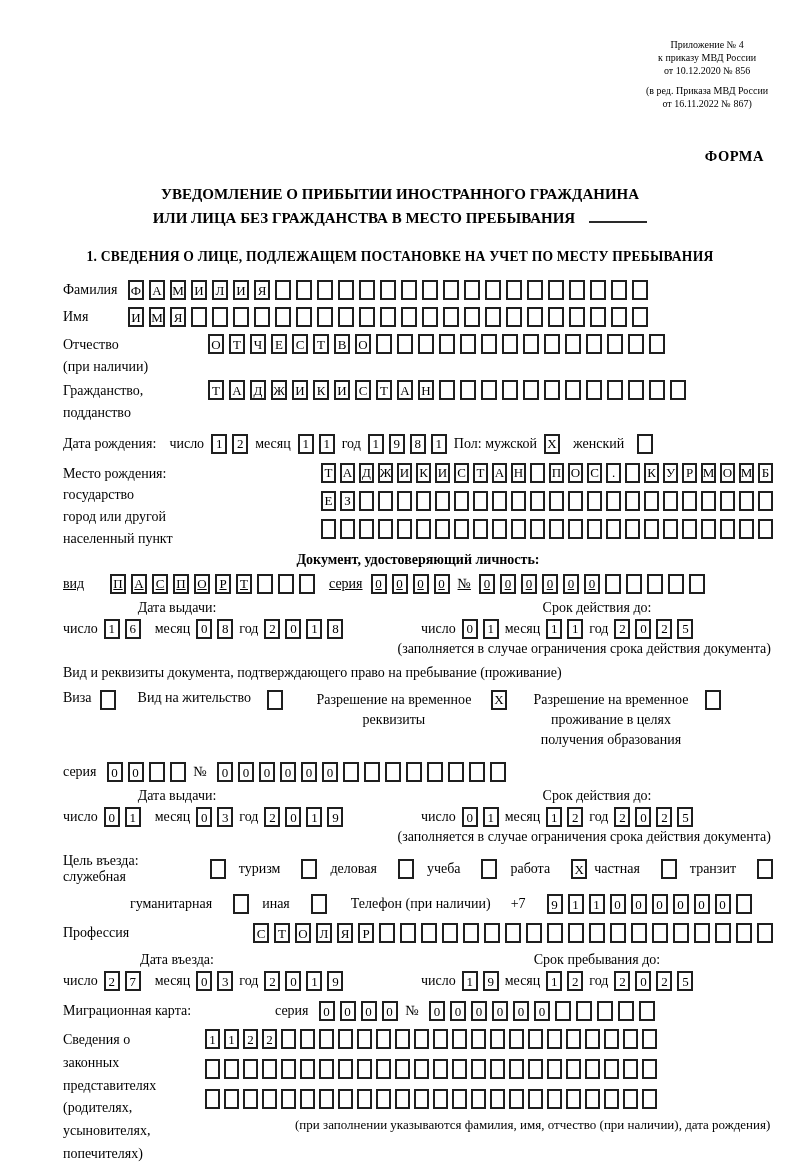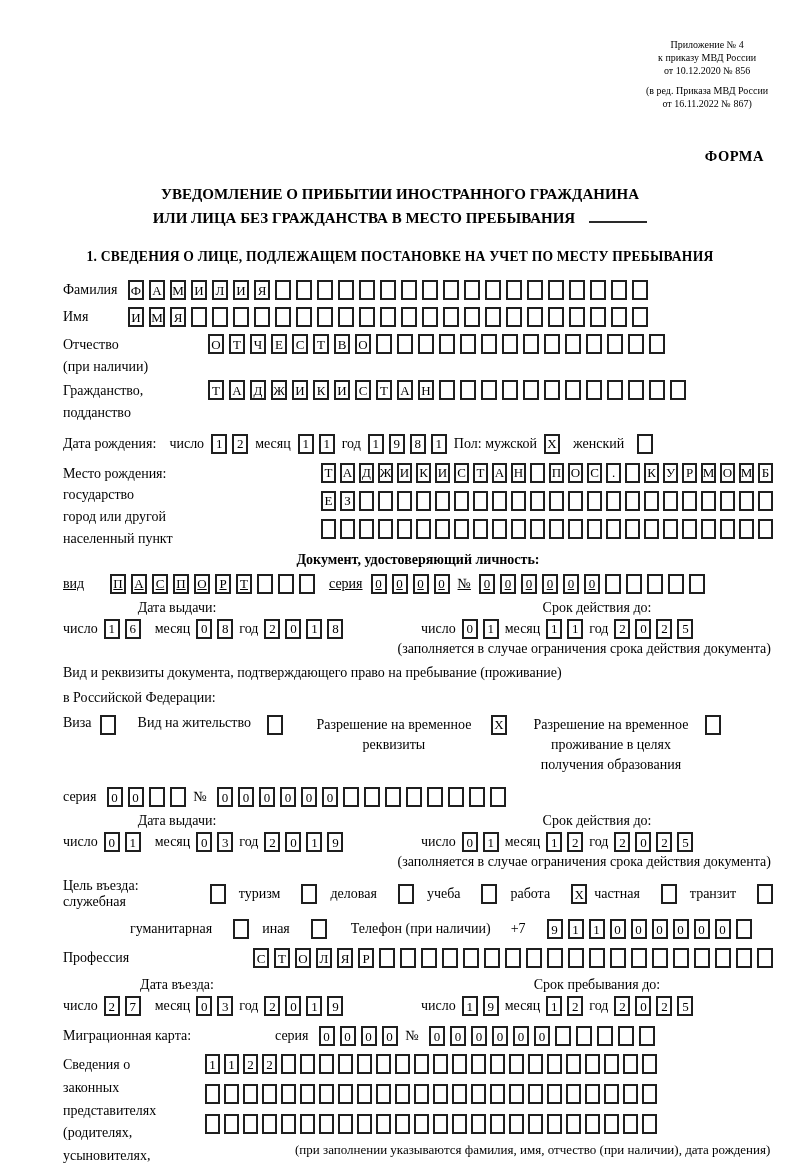--- a/index.html
+++ b/index.html
@@ -409,21 +409,20 @@
               <span class="cell">0</span>
               <span class="cell">2</span>
               <span class="cell">5</span>
             </div>
         </div>
       </div>
     </div>
     <div class="note">(заполняется в случае ограничения срока действия документа)</div>
 
     <div class="intro">Вид и реквизиты документа, подтверждающего право на пребывание (проживание)</div>
-    <div class="intro">в Российской Федерации:</div>
 
     <div class="permitrow">
       <span>Виза</span>
       <div class="cells chkbox">
           <span class="cell"></span>
         </div>
       <span style="margin-left:22px;">Вид на жительство</span>
       <div class="cells chkbox" style="margin-left:16px;">
           <span class="cell"></span>
         </div>

